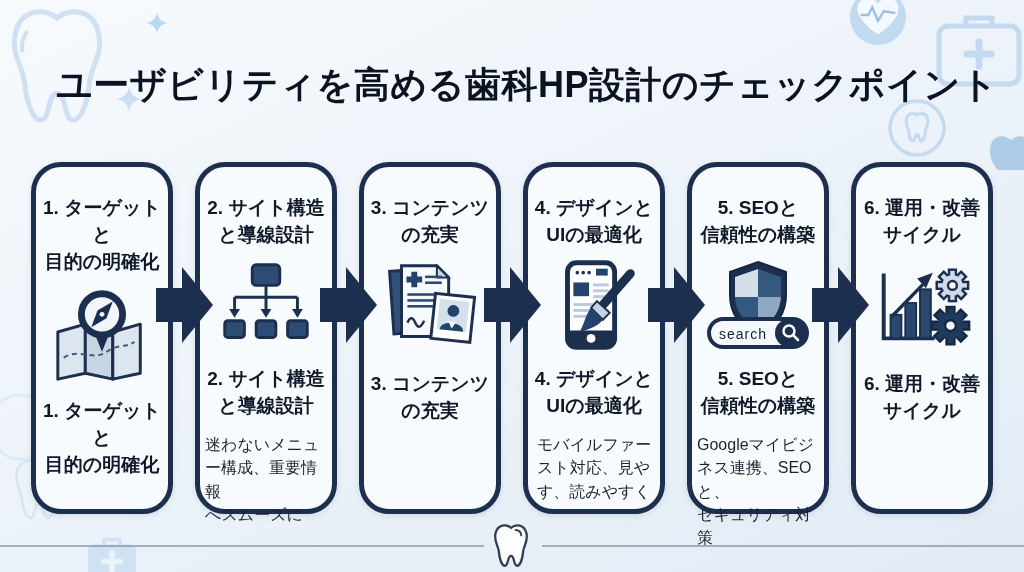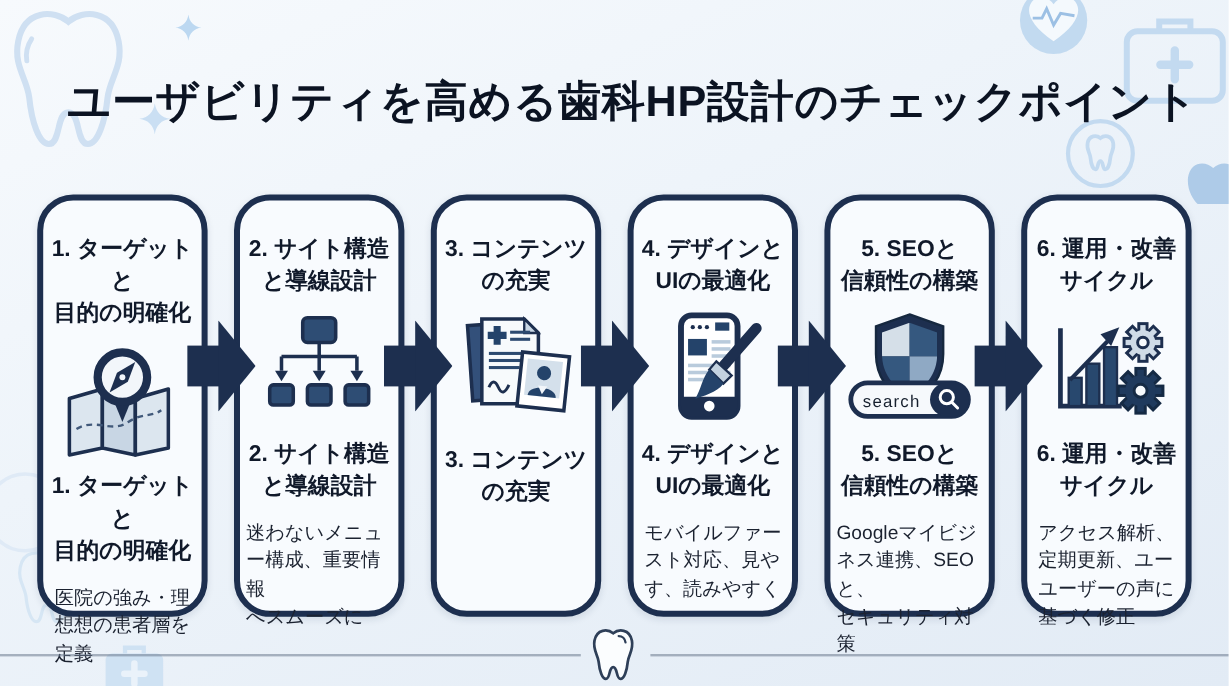--- a/index.html
+++ b/index.html
@@ -106,23 +106,20 @@
           <polygon points="46,44 64,44 55,66" fill="#1d2f4f"></polygon>
           <circle cx="55" cy="28" r="21" fill="#f2f6fa" stroke="#1d2f4f" stroke-width="7"></circle>
           <g transform="rotate(40 55 28)">
             <polygon points="55,11 61,28 55,45 49,28" fill="#1d2f4f"></polygon>
           </g>
           <circle cx="55" cy="28" r="2.5" fill="#f2f6fa"></circle>
         </svg>
       </div>
       <div class="card-title repeat">1. ターゲットと
 目的の明確化</div>
-      <div class="card-desc">医院の強み・理
-想想の患者層を
-定義</div>
     </div>
 
     <div class="card">
       <div class="card-title">2. サイト構造
 と導線設計</div>
       <div class="icon-wrap">
         <svg width="108" height="95" viewBox="0 0 110 95">
           <rect x="41" y="5" width="28" height="21" rx="4" fill="#2e4d74" stroke="#1d2f4f" stroke-width="3"></rect>
           <path d="M55,26 V38 M23,38 H87 M23,38 V50 M55,38 V50 M87,38 V50" fill="none" stroke="#1d2f4f" stroke-width="3"></path>
           <polygon points="17.5,50 28.5,50 23,59" fill="#1d2f4f"></polygon>
@@ -258,24 +255,20 @@
               <rect x="-4" y="-19" width="8" height="38" transform="rotate(90)"></rect>
               <rect x="-4" y="-19" width="8" height="38" transform="rotate(135)"></rect>
             </g>
             <circle r="13" fill="#1f3a5d"></circle>
             <circle r="5.5" fill="#f7fafd" stroke="#152a44" stroke-width="2.5"></circle>
           </g>
         </svg>
       </div>
       <div class="card-title repeat">6. 運用・改善
 サイクル</div>
-      <div class="card-desc">アクセス解析、
-定期更新、ユー
-ユーザーの声に
-基づく修正</div>
     </div>
   </div>
 
   <svg class="flow-arrow" style="left:156px" viewBox="0 0 57 76">
       <rect x="0" y="21" width="27" height="34" fill="#1d2f4f"></rect>
       <polygon points="26,0 57,38 26,76" fill="#1d2f4f"></polygon>
     </svg>
   <svg class="flow-arrow" style="left:320px" viewBox="0 0 57 76">
       <rect x="0" y="21" width="27" height="34" fill="#1d2f4f"></rect>
       <polygon points="26,0 57,38 26,76" fill="#1d2f4f"></polygon>

